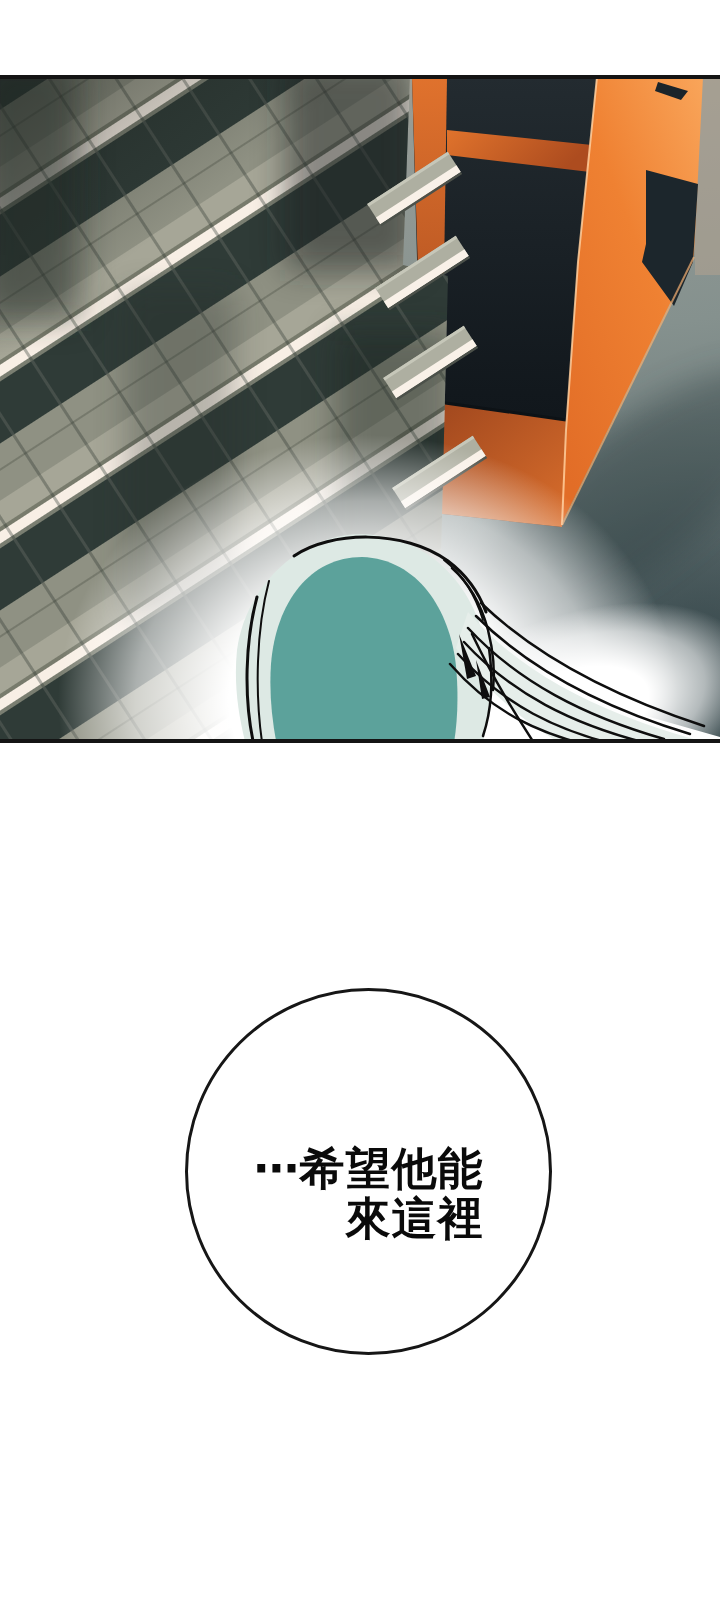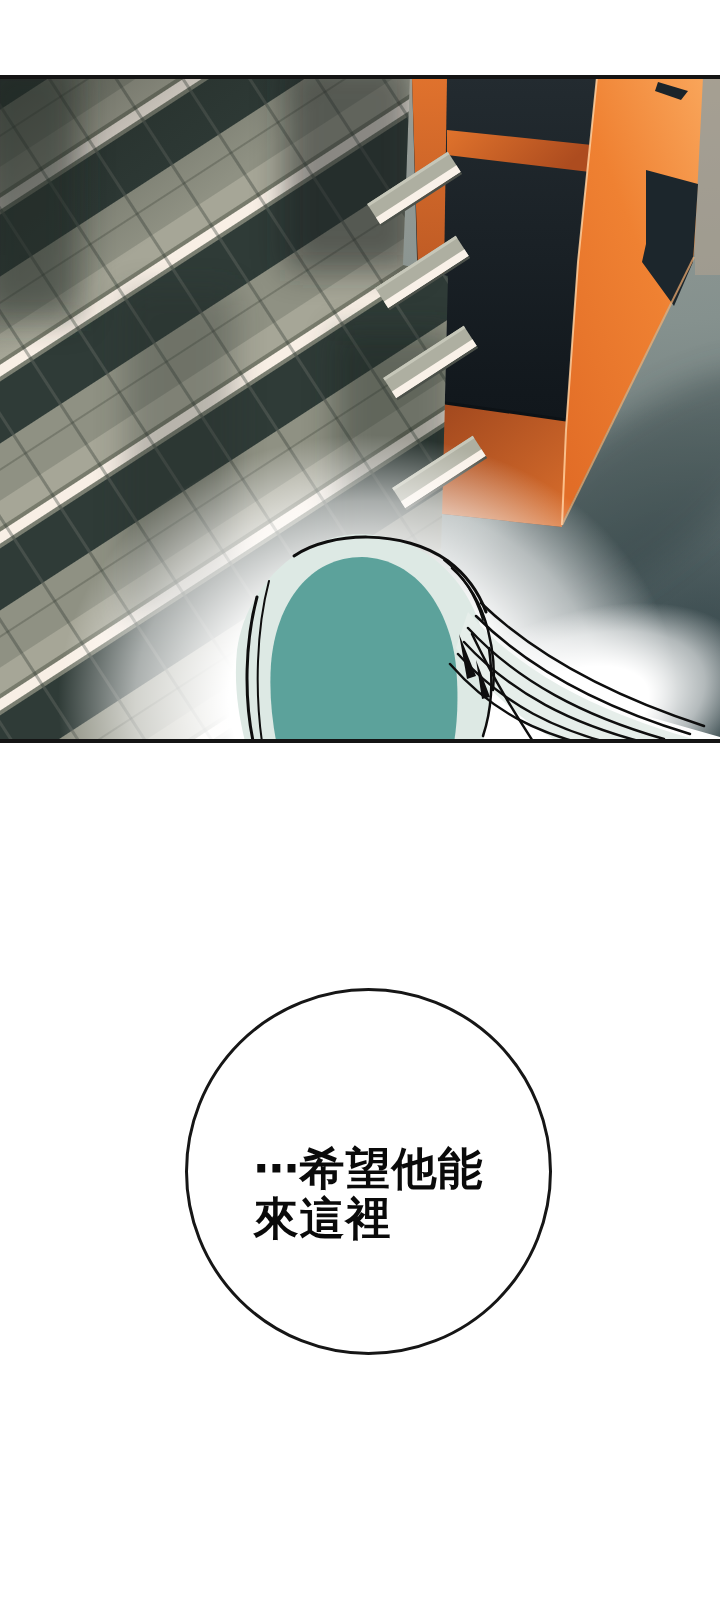--- a/index.html
+++ b/index.html
@@ -6,21 +6,21 @@
   body{width:720px;height:1604px;position:relative;font-family:"Liberation Sans",sans-serif;}
   .page{position:relative;width:720px;height:1604px;background:#ffffff;overflow:hidden;}
   svg.panel-art{position:absolute;left:0;top:0;display:block;}
   .bubble{
     position:absolute;left:185px;top:988px;width:361px;height:361px;
     background:#ffffff;border:3px solid #161616;border-radius:50%;
     display:flex;align-items:center;justify-content:center;
   }
   .bubble-text{
     transform:translateY(22px);
-    text-align:left;color:#0a0a0a;
+    text-align:right;color:#0a0a0a;
     font-size:45px;line-height:50px;font-weight:600;letter-spacing:1px;
     font-family:"DejaVu Sans","Liberation Sans",sans-serif;
     white-space:nowrap;
   }
 </style>
 </head>
 <body>
 
 <div class="page">
 

